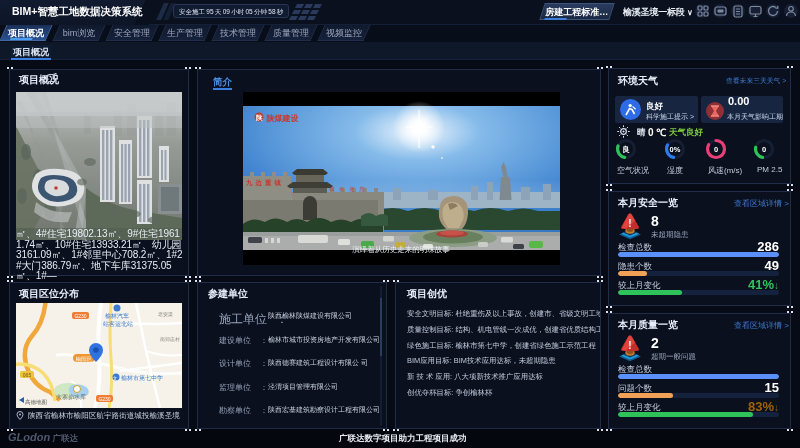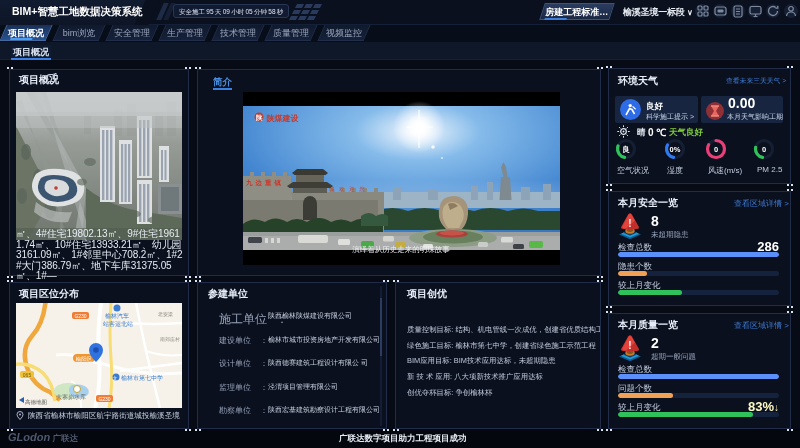--- a/index.html
+++ b/index.html
@@ -133,21 +133,21 @@
       <path d="M2 12 L5.5 5.5 L8 6.5 L10.5 11" stroke="#fff" stroke-width="1.6" fill="none"></path>
       <path d="M8.6 3.4 l3 2.8" stroke="#fff" stroke-width="1.2"></path>
     </svg>
   <div class="abs" style="left:646px;top:101px;font-size:8.5px;font-weight:bold;color:#fff">良好</div>
   <div class="abs" style="left:646px;top:112px;font-size:7px;color:#cdd8ea">科学施工提示 &gt;</div>
   <div class="abs" style="left:706px;top:102px;width:18px;height:18px;border-radius:50%;background:#8f2f36"></div>
     <svg class="abs" style="left:710px;top:105px" width="10" height="12" viewBox="0 0 10 12">
       <path d="M1 1 h8 l-3 5 l3 5 h-8 l3 -5 z" fill="#e8685f"></path>
       <path d="M1 1 h8 M1 11 h8" stroke="#f0887f" stroke-width="1.4"></path>
     </svg>
-  <div class="abs" style="left:728px;top:95px;font-size:14px;font-weight:bold;color:#fff">0.00</div>
+  <div class="abs" style="left:728px;top:95px;font-size:11px;font-weight:bold;color:#fff">0.00</div>
   <div class="abs" style="left:727px;top:112px;font-size:7px;color:#cdd8ea">本月天气影响工期</div>
   <svg class="abs" style="left:617px;top:125px" width="13" height="13" viewBox="0 0 13 13">
       <circle cx="6.5" cy="6.5" r="2.8" fill="none" stroke="#dfe7f2" stroke-width="1.2"></circle>
       <circle cx="6.5" cy="6.5" r="1" fill="#dfe7f2"></circle>
       <g stroke="#dfe7f2" stroke-width="1">
         <path d="M6.5 0.3 v1.8 M6.5 10.9 v1.8 M0.3 6.5 h1.8 M10.9 6.5 h1.8 M2.1 2.1 l1.3 1.3 M9.6 9.6 l1.3 1.3 M10.9 2.1 l-1.3 1.3 M3.4 9.6 l-1.3 1.3"></path>
       </g>
     </svg>
   <div class="abs" style="left:637px;top:127px;font-size:8.5px;font-weight:bold;color:#e6edf5">晴</div>
   <div class="abs" style="left:648px;top:125px;font-size:10px;font-weight:bold;color:#fff">0 ℃</div>
@@ -190,24 +190,26 @@
 <text x="12" y="14.5" text-anchor="middle" font-size="10" font-weight="bold" fill="#fff">!</text>
 </svg>
   <div class="abs" style="left:651px;top:213px;font-size:14px;font-weight:bold;color:#fff">8</div>
   <div class="abs" style="left:651px;top:230px;font-size:7.5px;color:#9aa6bc">未超期隐患</div>
   <div class="abs" style="left:618px;top:242px;font-size:8.5px;color:#c2cbdc">检查总数</div>
   <div class="abs" style="left:679px;top:239px;width:100px;text-align:right;font-size:13px;font-weight:bold;color:#fff">286</div>
   <div class="bar" style="left:618px;top:252px;width:161px">
       <i style="width:100%;background:#5b8ff9"></i>
     </div>
   <div class="abs" style="left:618px;top:261px;font-size:8.5px;color:#c2cbdc">隐患个数</div>
+  <div class="abs" style="left:679px;top:258px;width:100px;text-align:right;font-size:13px;font-weight:bold;color:#fff">49</div>
   <div class="bar" style="left:618px;top:271px;width:161px">
       <i style="width:18%;background:#f0a155"></i>
     </div>
   <div class="abs" style="left:618px;top:280px;font-size:8.5px;color:#c2cbdc">较上月变化</div>
+  <div class="abs" style="left:679px;top:277px;width:100px;text-align:right;font-size:13px;font-weight:bold;color:#2fc25b">41%<span style="font-size:10px">↓</span></div>
   <div class="bar" style="left:618px;top:290px;width:161px">
       <i style="width:40%;background:#2fc25b"></i>
     </div>
 
   <div class="abs" style="left:618px;top:318px;font-size:10px;font-weight:bold;color:#e6edf8">本月质量一览</div>
   <div class="abs" style="left:734px;top:320px;font-size:8px;color:#3e7dd6">查看区域详情 &gt;</div>
   <svg class="abs" style="left:618px;top:334px" width="24" height="28" viewBox="0 0 24 28">
 <path d="M12 18 L23 22.5 L12 27.2 L1 22.5 z" fill="#0d5d94"></path>
 <path d="M12 17.2 L21 21.8 L12 25.6 L3 21.8 z" fill="#1f9ad6"></path>
 <path d="M12 16.5 L18.5 20.8 L12 23.6 L5.5 20.8 z" fill="#123a5e"></path>
@@ -217,25 +219,26 @@
 <path d="M10.3 3 q1.7 -2.3 3.4 0 l3.2 5.6 l-8.6 7.8 h-2.2 q-2.6 -0.3 -1.3 -2.6 z" fill="#e0443c"></path>
 <text x="12" y="14.5" text-anchor="middle" font-size="10" font-weight="bold" fill="#fff">!</text>
 </svg>
   <div class="abs" style="left:651px;top:335px;font-size:14px;font-weight:bold;color:#fff">2</div>
   <div class="abs" style="left:651px;top:352px;font-size:7.5px;color:#9aa6bc">超期一般问题</div>
   <div class="abs" style="left:618px;top:364px;font-size:8.5px;color:#c2cbdc">检查总数</div>
   <div class="bar" style="left:618px;top:374px;width:161px">
       <i style="width:100%;background:#5b8ff9"></i>
     </div>
   <div class="abs" style="left:618px;top:383px;font-size:8.5px;color:#c2cbdc">问题个数</div>
+  <div class="abs" style="left:679px;top:380px;width:100px;text-align:right;font-size:13px;font-weight:bold;color:#fff">15</div>
   <div class="bar" style="left:618px;top:393px;width:161px">
       <i style="width:34%;background:#f0a155"></i>
     </div>
   <div class="abs" style="left:618px;top:402px;font-size:8.5px;color:#c2cbdc">较上月变化</div>
-  <div class="abs" style="left:679px;top:399px;width:100px;text-align:right;font-size:13px;font-weight:bold;color:#fef9c3">83%<span style="font-size:10px">↓</span></div>
+  <div class="abs" style="left:679px;top:399px;width:100px;text-align:right;font-size:13px;font-weight:bold;color:#a16207">83%<span style="font-size:10px">↓</span></div>
   <div class="bar" style="left:618px;top:412px;width:161px">
       <i style="width:84%;background:#2fc25b"></i>
     </div>
 
   <div class="abs" style="left:213px;top:76px;font-size:9.5px;font-weight:bold;color:#4a8fe2">简介</div>
   <div class="abs" style="left:213px;top:88px;width:19px;height:2px;background:#3b7fe0"></div>
   <svg class="abs" style="left:243px;top:92px" width="317" height="173" viewBox="0 0 317 173">
     <defs>
       <radialGradient id="sky" cx="0.55" cy="0.18" r="1.1">
         <stop offset="0" stop-color="#f2f8fe"></stop>
@@ -341,20 +344,21 @@
   <div class="abs" style="left:219px;top:358.0px;font-size:8px;color:#97a3ba;white-space:nowrap">设计单位<span style="margin-left:9px">：</span></div>
   <div class="abs" style="left:268px;top:358.0px;font-size:7px;color:#c9d2e1;white-space:nowrap">陕西德赛建筑工程设计有限公 司</div>
   <div class="abs" style="left:219px;top:381.5px;font-size:8px;color:#97a3ba;white-space:nowrap">监理单位<span style="margin-left:9px">：</span></div>
   <div class="abs" style="left:268px;top:381.5px;font-size:7px;color:#c9d2e1;white-space:nowrap">泾渭项目管理有限公司</div>
   <div class="abs" style="left:219px;top:405.0px;font-size:8px;color:#97a3ba;white-space:nowrap">勘察单位<span style="margin-left:9px">：</span></div>
   <div class="abs" style="left:268px;top:405.0px;font-size:7px;color:#c9d2e1;white-space:nowrap">陕西宏基建筑勘察设计工程有限公司</div>
   <div class="abs" style="left:380px;top:286px;width:2px;height:140px;background:#131e36"></div>
   <div class="abs" style="left:380px;top:298px;width:2px;height:58px;background:#2c3c60"></div>
 
   <div class="abs" style="left:407px;top:287px;font-size:10px;font-weight:bold;color:#e6edf8">项目创优</div>
+  <div class="abs" style="left:407px;top:309px;font-size:7.4px;color:#c2cbdc;white-space:nowrap;width:193px;overflow:hidden">安全文明目标: 杜绝重伤及以上事故，创建市、省级文明工地</div>
   <div class="abs" style="left:407px;top:324.8px;font-size:7.4px;color:#c2cbdc;white-space:nowrap;width:193px;overflow:hidden">质量控制目标: 结构、机电管线一次成优，创建省优质结构工程</div>
   <div class="abs" style="left:407px;top:340.6px;font-size:7.4px;color:#c2cbdc;white-space:nowrap;width:193px;overflow:hidden">绿色施工目标: 榆林市第七中学，创建省绿色施工示范工程</div>
   <div class="abs" style="left:407px;top:356.40000000000003px;font-size:7.4px;color:#c2cbdc;white-space:nowrap;width:193px;overflow:hidden">BIM应用目标: BIM技术应用达标，未超期隐患</div>
   <div class="abs" style="left:407px;top:372.20000000000005px;font-size:7.4px;color:#c2cbdc;white-space:nowrap;width:193px;overflow:hidden">新 技 术 应用: 八大项新技术推广应用达标</div>
   <div class="abs" style="left:407px;top:388.00000000000006px;font-size:7.4px;color:#c2cbdc;white-space:nowrap;width:193px;overflow:hidden">创优夺杯目标: 争创榆林杯</div>
 
   <div class="abs" style="left:19px;top:73px;font-size:10px;font-weight:bold;color:#e6edf8">项目概况</div>
   <svg class="abs" style="left:47px;top:73px" width="10" height="9" viewBox="0 0 10 9">
       <rect x="0.5" y="1.5" width="7" height="7" rx="1" fill="none" stroke="#c2cbdc" stroke-width="1"></rect>
       <path d="M6 3 L9 0 M9 0 h-2.5 M9 0 v2.5" stroke="#c2cbdc" stroke-width="1" fill="none"></path>

